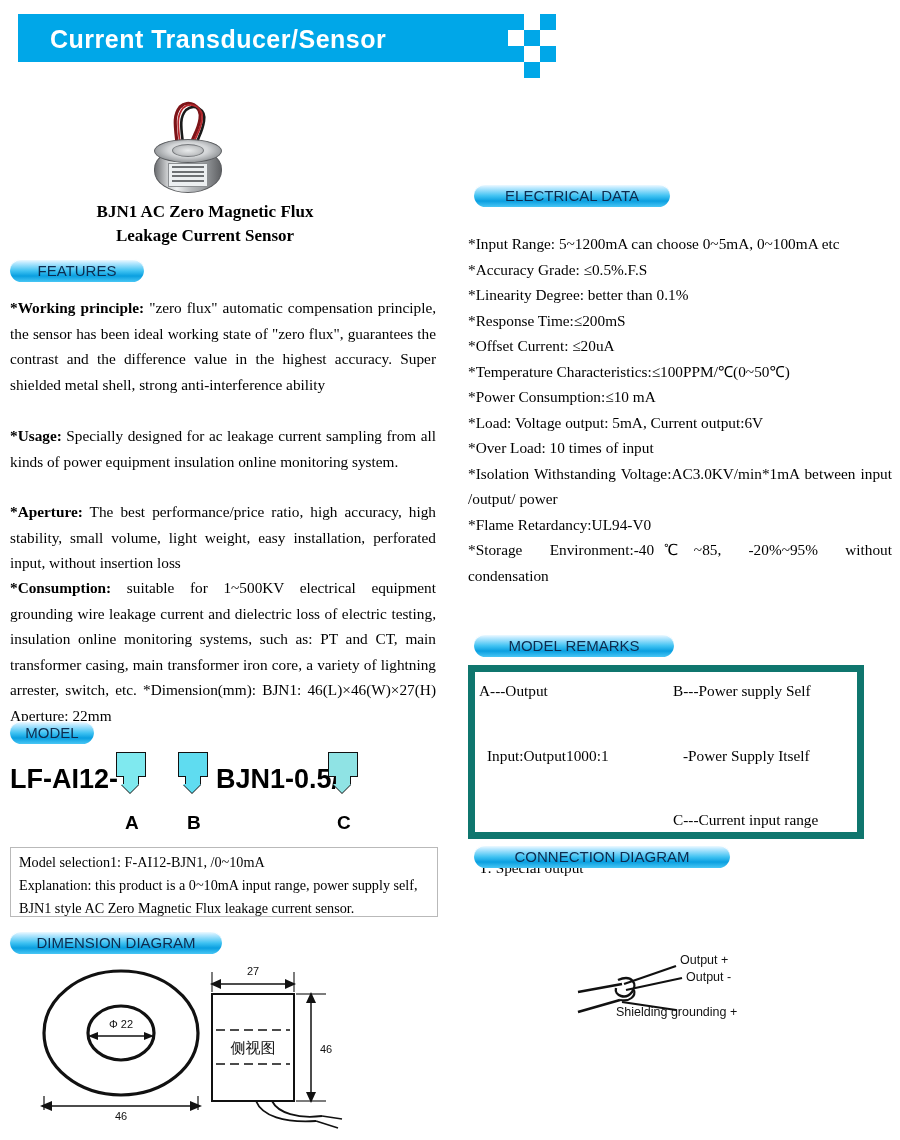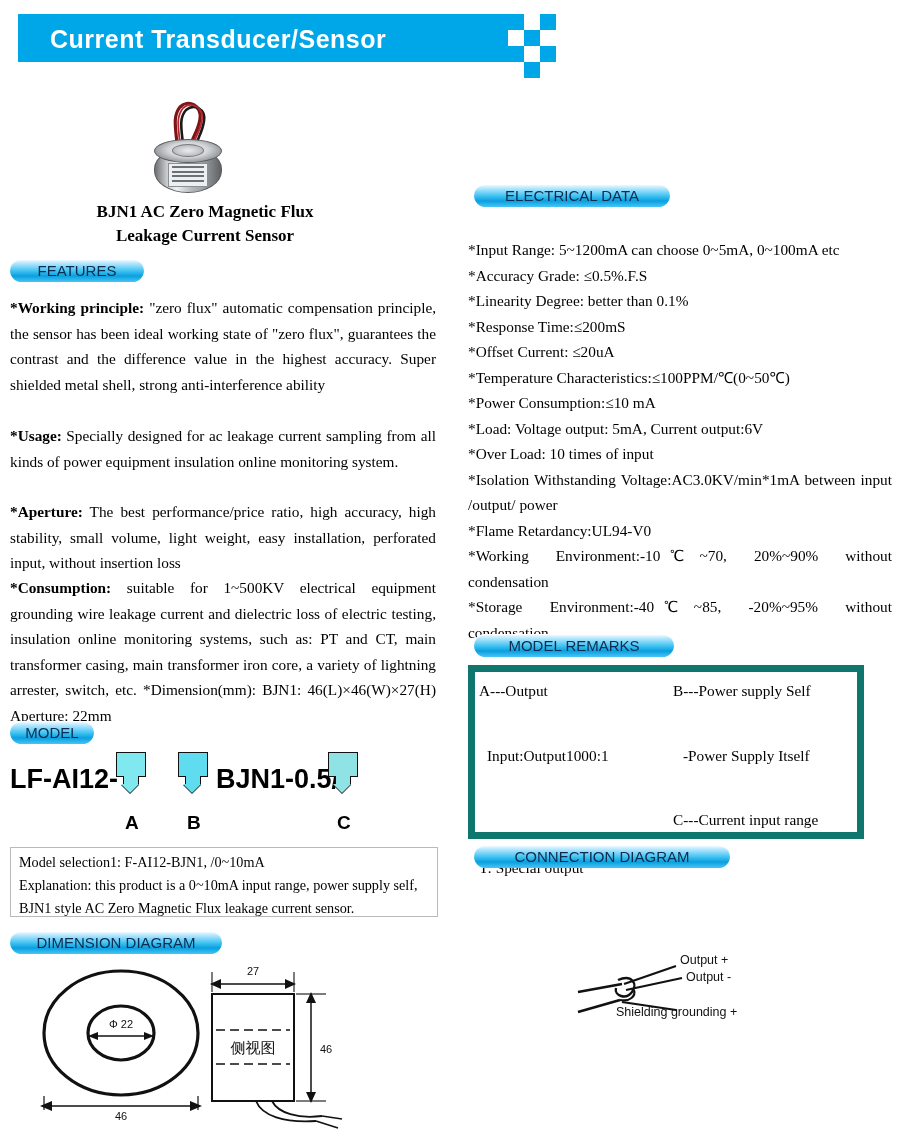--- a/index.html
+++ b/index.html
@@ -216,33 +216,32 @@
 
     <path d="M250 143 C256 158 278 165 310 163" class="dl" stroke-width="1.8"></path>
     <path d="M266 143 C272 155 292 161 316 158" class="dl" stroke-width="1.8"></path>
     <path d="M310 163 L332 170" class="dl" stroke-width="1.5"></path>
     <path d="M316 158 L336 161" class="dl" stroke-width="1.5"></path>
   </svg>
 </div>
 
 <div class="badge" style="left:474px;top:184px;width:196px;">ELECTRICAL DATA</div>
 
-<div class="speclist" style="left:468px;top:237px;width:424px;">
+<div class="speclist" style="left:468px;top:231px;width:424px;">
   <div>*Input Range:   5~1200mA can choose 0~5mA, 0~100mA etc</div>
   <div>*Accuracy Grade:  ≤0.5%.F.S</div>
   <div>*Linearity Degree:   better than 0.1%</div>
   <div>*Response Time:≤200mS</div>
   <div>*Offset Current: ≤20uA</div>
   <div>*Temperature Characteristics:≤100PPM/℃(0~50℃)</div>
   <div>*Power Consumption:≤10 mA</div>
   <div>*Load: Voltage output: 5mA, Current output:6V</div>
   <div>*Over Load: 10 times of input</div>
   <div class="wrap">*Isolation Withstanding Voltage:AC3.0KV/min*1mA between input /output/ power</div>
   <div>*Flame Retardancy:UL94-V0</div>
-  <div class="wrap">*Working　Environment:-10 ℃ ~70,　20%~90%　without condensation</div>
   <div class="wrap">*Storage　Environment:-40 ℃ ~85,　-20%~95%　without condensation</div>
 </div>
 
 <div class="badge" style="left:474px;top:634px;width:200px;">MODEL REMARKS</div>
 
 <div class="remarks">
   <span style="left:4px;top:10px;">A---Output</span>
   <span style="left:198px;top:10px;">B---Power supply Self</span>
   <span style="left:12px;top:75px;">Input:Output1000:1</span>
   <span style="left:208px;top:75px;">-Power Supply Itself</span>

